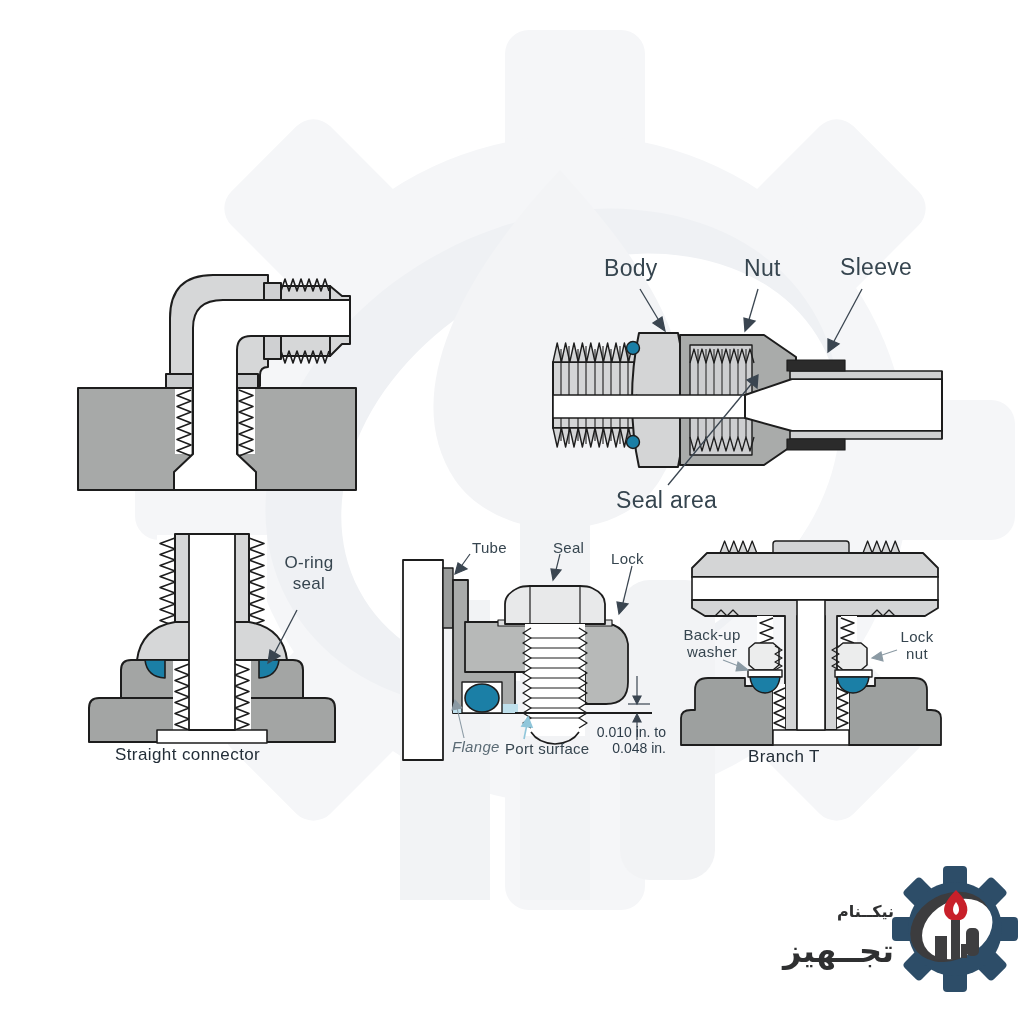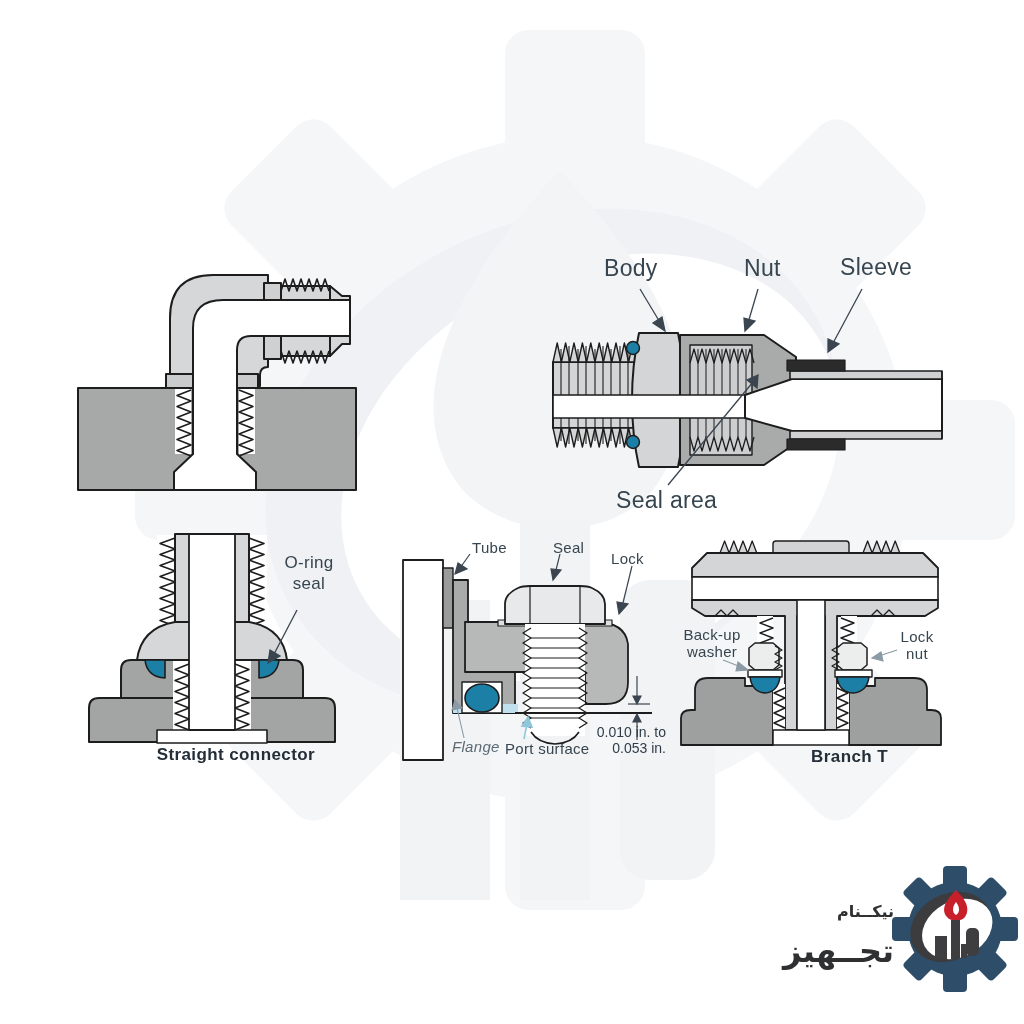--- a/index.html
+++ b/index.html
@@ -6,21 +6,21 @@
   .canvas{position:relative;width:1024px;height:1024px;background:#ffffff;overflow:hidden;
           font-family:"Liberation Sans",sans-serif;}
   svg{display:block;}
   .abs{position:absolute;}
   .fig{position:absolute;}
   .lbl{position:absolute;color:#36454f;white-space:nowrap;letter-spacing:.3px;line-height:1.05;}
   .lbl-big{font-size:23px;}
   .lbl-sm{font-size:15px;}
   .lbl-center{text-align:center;}
   .lbl-light{color:#5b6b75;font-style:italic;}
-  .caption{position:absolute;color:#232e38;font-weight:bold;font-size:17px;letter-spacing:.4px;text-align:right;}
+  .caption{position:absolute;color:#232e38;font-weight:normal;font-size:17px;letter-spacing:.4px;text-align:left;}
   .dim{position:absolute;color:#2e3d49;font-size:14px;line-height:1.12;text-align:right;}
   .logo-text{position:absolute;direction:rtl;text-align:right;color:#2f3031;font-weight:bold;
              font-family:"DejaVu Sans",sans-serif;margin-top:32px;}
   .logo-l2{font-size:32px;line-height:1;margin-top:14px;padding-left:30px;}
 </style>
 </head>
 <body>
 
 <div class="canvas">
 
@@ -218,21 +218,21 @@
     </g>
   </svg>
 
   <div class="lbl lbl-sm" style="left:472px;top:540px">Tube</div>
   <div class="lbl lbl-sm" style="left:553px;top:540px">Seal</div>
   <div class="lbl lbl-sm" style="left:611px;top:551px">Lock</div>
   <div class="lbl lbl-sm lbl-light" style="left:452px;top:739px">Flange</div>
   <div class="lbl lbl-sm" style="left:505px;top:741px">Port surface</div>
   <div class="dim" style="left:580px;top:725px;width:86px">
     <div>0.010 in. to</div>
-    <div>0.053 in.</div>
+    <div>0.048 in.</div>
   </div>
 
   <svg class="fig" style="left:675px;top:538px" width="300" height="235" viewBox="0 0 300 235">
     <g stroke="#1d1d1d" stroke-width="1.8" stroke-linejoin="round">
 
       <rect x="98" y="3" width="76" height="14" rx="3" fill="#d2d3d5" stroke-width="1.4"></rect>
 
       <path fill="#d4d5d6" stroke-width="1.3" d="M45 15l4.6 -12 4.6 12 4.6 -12 4.6 12 4.6 -12 4.6 12 4.6 -12 4.6 12 Z"></path>
       <path fill="#d4d5d6" stroke-width="1.3" d="M188 15l4.6 -12 4.6 12 4.6 -12 4.6 12 4.6 -12 4.6 12 4.6 -12 4.6 12 Z"></path>
 

